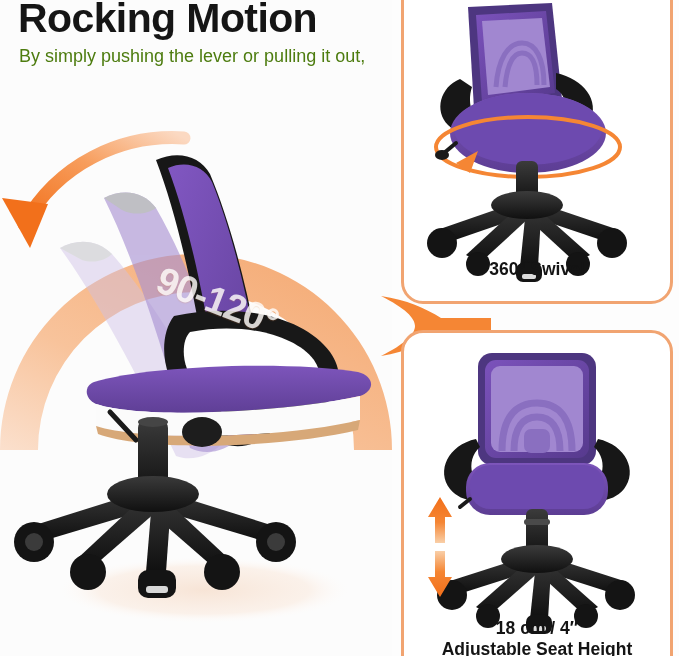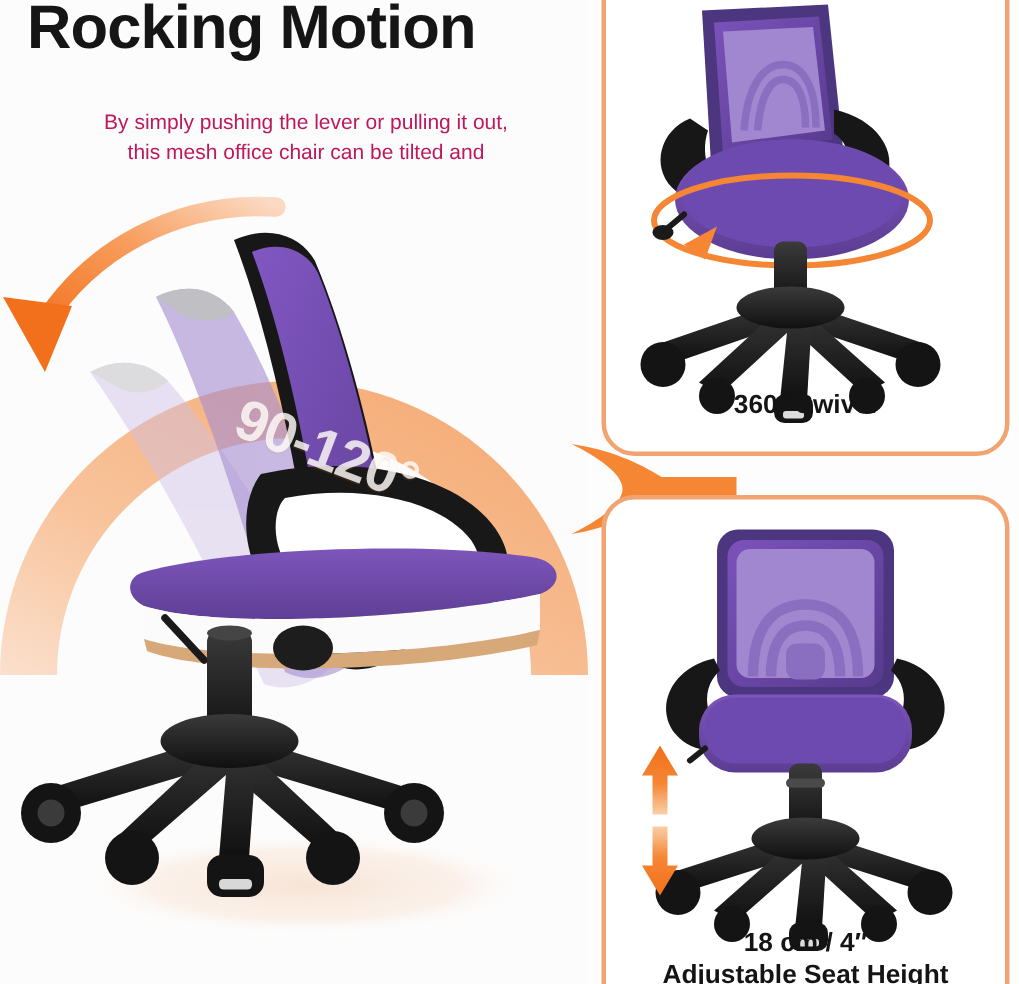--- a/index.html
+++ b/index.html
@@ -6,30 +6,30 @@
   body{
     width:679px;height:656px;
     background:#ffffff;
     font-family:"Liberation Sans","DejaVu Sans",sans-serif;
     overflow:hidden;
     position:relative;
   }
   .stage{position:absolute;inset:0;width:679px;height:656px;overflow:hidden;background:#fdfdfd;}
 
   
-  .left-col{position:absolute;left:0;top:0;width:392px;height:656px;overflow:hidden;background:#fcfcfc;text-align:center;}
+  .left-col{position:absolute;left:0;top:0;width:392px;height:656px;overflow:hidden;background:#fcfcfc;}
 
   .headline{
     position:absolute;left:18px;top:-4px;
     font-size:41px;font-weight:bold;letter-spacing:-0.6px;
     color:#151515;line-height:1.12;white-space:nowrap;
   }
   .subcopy{
     position:absolute;left:19px;top:44px;width:370px;
-    font-size:14px;line-height:1.42;color:#be185d;margin-top:28px;
+    font-size:18px;line-height:1.42;color:#4d7c0f;
   }
   .subcopy span{display:block;white-space:nowrap;}
 
   
   .arc-wrap{position:absolute;left:-14px;top:120px;width:420px;height:470px;}
   .angle-label{
     position:absolute;left:168px;top:160px;
     font-size:38px;font-weight:bold;letter-spacing:-1px;
     color:rgba(255,255,255,.80);
     transform:rotate(21deg);
@@ -62,21 +62,20 @@
 <body>
 
 <div class="stage">
 
   <div class="left-col">
 
     <div class="headline">Rocking Motion</div>
 
     <div class="subcopy">
       <span>By simply pushing the lever or pulling it out,</span>
-      <span>this mesh office chair can be tilted and</span>
     </div>
 
     <div class="arc-wrap">
       <svg width="420" height="470" viewBox="0 0 420 470">
         <defs>
           <linearGradient id="arcG" x1="0" y1="1" x2="1" y2="0">
             <stop offset="0%" stop-color="#fbe0cd"></stop>
             <stop offset="35%" stop-color="#f8c39b"></stop>
             <stop offset="100%" stop-color="#f4a76f"></stop>
           </linearGradient>

